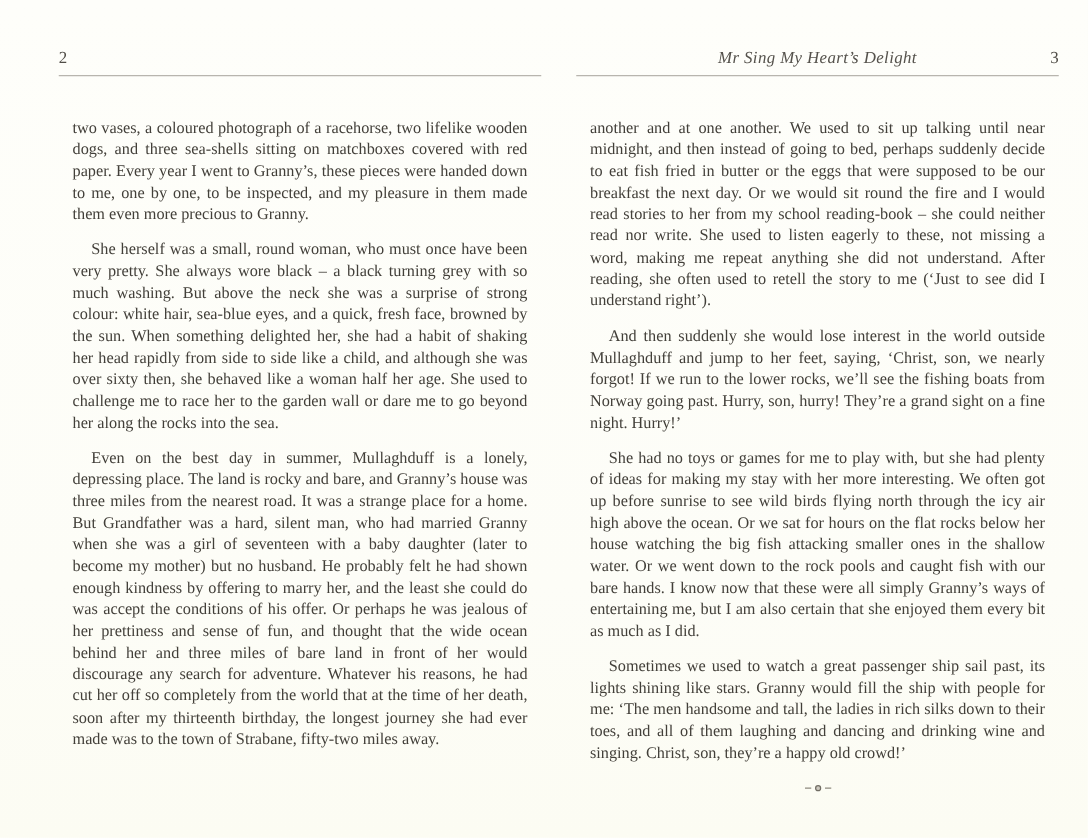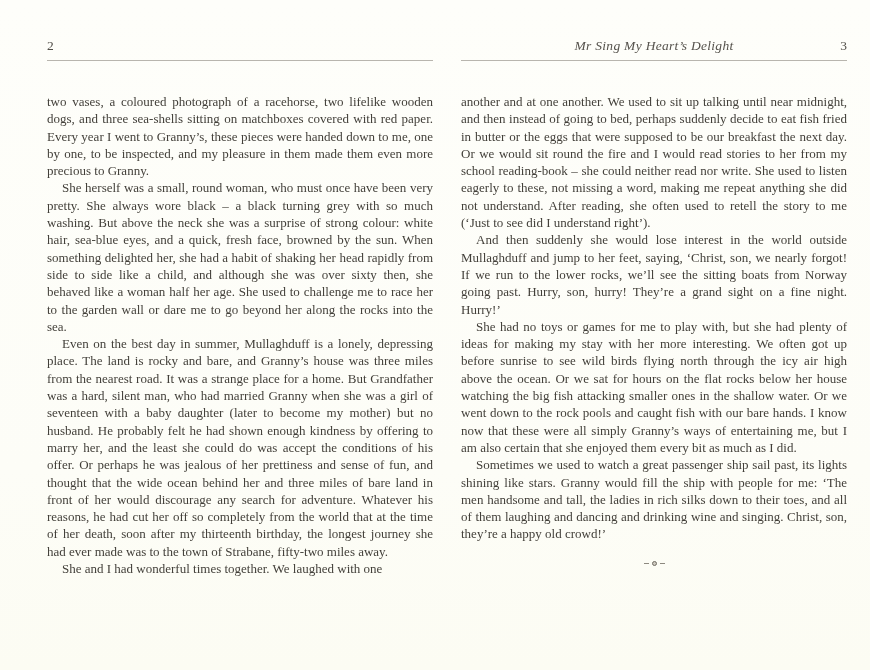--- a/index.html
+++ b/index.html
@@ -55,21 +55,21 @@
   }
 
   .pagebody {
     margin-top: 32px;
     font-size: 13px;
     line-height: 17.3px;
     text-align: justify;
     color: #423f39;
   }
   .para {
-    margin: 0;
+    margin: 11px;
     padding: 0;
   }
   .para.indent { text-indent: 15px; }
 
   .ornament {
     margin-top: 18px;
     display: flex;
     justify-content: center;
     align-items: center;
     gap: 3px;
@@ -96,34 +96,33 @@
   <section class="page left">
     <header class="pagehead">
       <span class="pageno num-left">2</span>
       <span class="pageno num-right"></span>
     </header>
     <div class="rule"></div>
     <div class="pagebody">
         <p class="para">two vases, a coloured photograph of a racehorse, two lifelike wooden dogs, and three sea-shells sitting on matchboxes covered with red paper. Every year I went to Granny’s, these pieces were handed down to me, one by one, to be inspected, and my pleasure in them made them even more precious to Granny.</p>
         <p class="para indent">She herself was a small, round woman, who must once have been very pretty. She always wore black – a black turning grey with so much washing. But above the neck she was a surprise of strong colour: white hair, sea-blue eyes, and a quick, fresh face, browned by the sun. When something delighted her, she had a habit of shaking her head rapidly from side to side like a child, and although she was over sixty then, she behaved like a woman half her age. She used to challenge me to race her to the garden wall or dare me to go beyond her along the rocks into the sea.</p>
         <p class="para indent">Even on the best day in summer, Mullaghduff is a lonely, depressing place. The land is rocky and bare, and Granny’s house was three miles from the nearest road. It was a strange place for a home. But Grandfather was a hard, silent man, who had married Granny when she was a girl of seventeen with a baby daughter (later to become my mother) but no husband. He probably felt he had shown enough kindness by offering to marry her, and the least she could do was accept the conditions of his offer. Or perhaps he was jealous of her prettiness and sense of fun, and thought that the wide ocean behind her and three miles of bare land in front of her would discourage any search for adventure. Whatever his reasons, he had cut her off so completely from the world that at the time of her death, soon after my thirteenth birthday, the longest journey she had ever made was to the town of Strabane, fifty-two miles away.</p>
-        <p class="para indent">She and I had wonderful times together. We laughed with one</p>
       </div>
   </section>
 
   <section class="page right">
     <header class="pagehead">
       <span class="pageno num-left"></span>
       <span class="running">Mr Sing My Heart’s Delight</span>
       <span class="pageno num-right">3</span>
     </header>
     <div class="rule"></div>
     <div class="pagebody">
         <p class="para">another and at one another. We used to sit up talking until near midnight, and then instead of going to bed, perhaps suddenly decide to eat fish fried in butter or the eggs that were supposed to be our breakfast the next day. Or we would sit round the fire and I would read stories to her from my school reading-book – she could neither read nor write. She used to listen eagerly to these, not missing a word, making me repeat anything she did not understand. After reading, she often used to retell the story to me (‘Just to see did I understand right’).</p>
-        <p class="para indent">And then suddenly she would lose interest in the world outside Mullaghduff and jump to her feet, saying, ‘Christ, son, we nearly forgot! If we run to the lower rocks, we’ll see the sitting boats from Norway going past. Hurry, son, hurry! They’re a grand sight on a fine night. Hurry!’</p>
+        <p class="para indent">And then suddenly she would lose interest in the world outside Mullaghduff and jump to her feet, saying, ‘Christ, son, we nearly forgot! If we run to the lower rocks, we’ll see the fishing boats from Norway going past. Hurry, son, hurry! They’re a grand sight on a fine night. Hurry!’</p>
         <p class="para indent">She had no toys or games for me to play with, but she had plenty of ideas for making my stay with her more interesting. We often got up before sunrise to see wild birds flying north through the icy air high above the ocean. Or we sat for hours on the flat rocks below her house watching the big fish attacking smaller ones in the shallow water. Or we went down to the rock pools and caught fish with our bare hands. I know now that these were all simply Granny’s ways of entertaining me, but I am also certain that she enjoyed them every bit as much as I did.</p>
         <p class="para indent">Sometimes we used to watch a great passenger ship sail past, its lights shining like stars. Granny would fill the ship with people for me: ‘The men handsome and tall, the ladies in rich silks down to their toes, and all of them laughing and dancing and drinking wine and singing. Christ, son, they’re a happy old crowd!’</p>
       </div>
     <div class="ornament">
       <span class="dash"></span>
       <span class="bud"></span>
       <span class="dash"></span>
     </div>
   </section>
 

